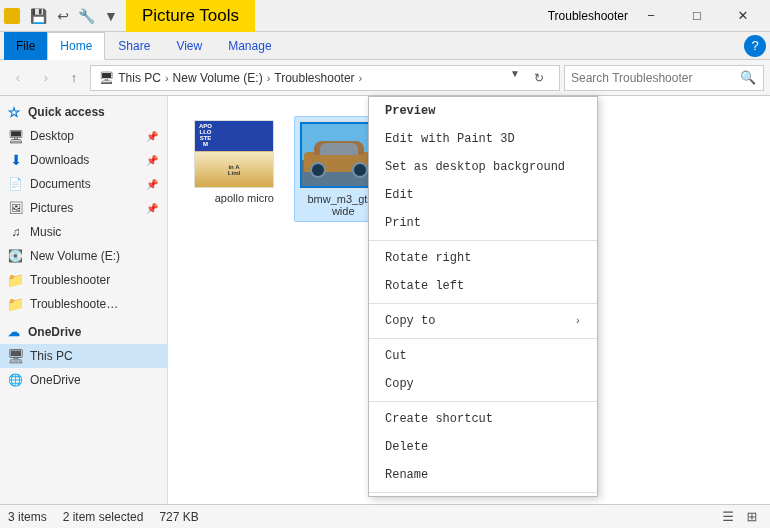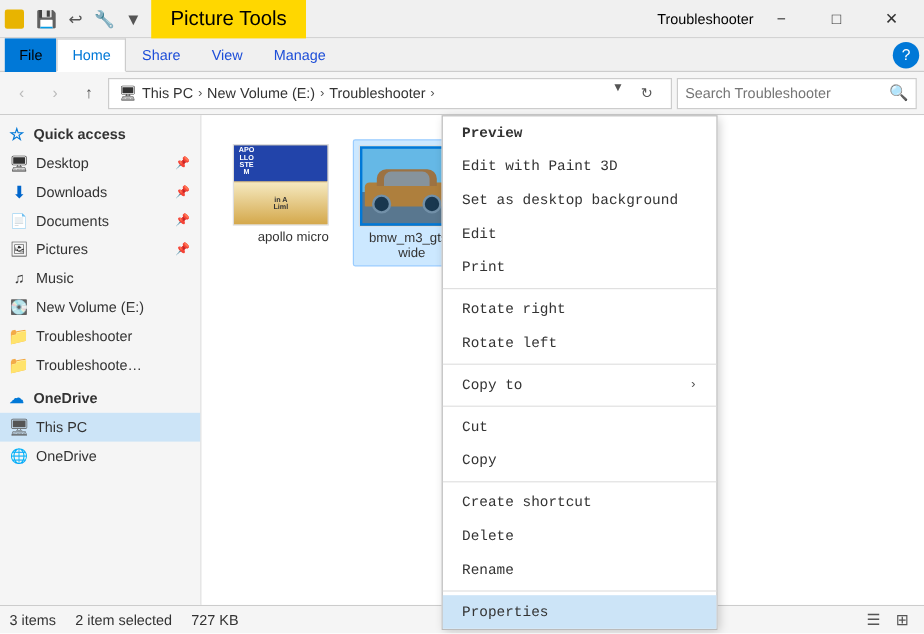--- a/index.html
+++ b/index.html
@@ -369,23 +369,20 @@
       <div class="ctx-item">
         <span>Create shortcut</span>
       </div>
       <div class="ctx-item">
         <span>Delete</span>
       </div>
       <div class="ctx-item">
         <span>Rename</span>
       </div>
       <div class="ctx-separator"></div>
-      <div class="ctx-item highlighted">
-        <span>Properties</span>
-      </div>
     </div>
   </div>
 </div>
 
 <div class="status-bar">
   <span>3 items</span>
   <span>2 item selected</span>
   <span>727 KB</span>
   <div class="status-bar-right">
     <div class="view-btn">☰</div>

